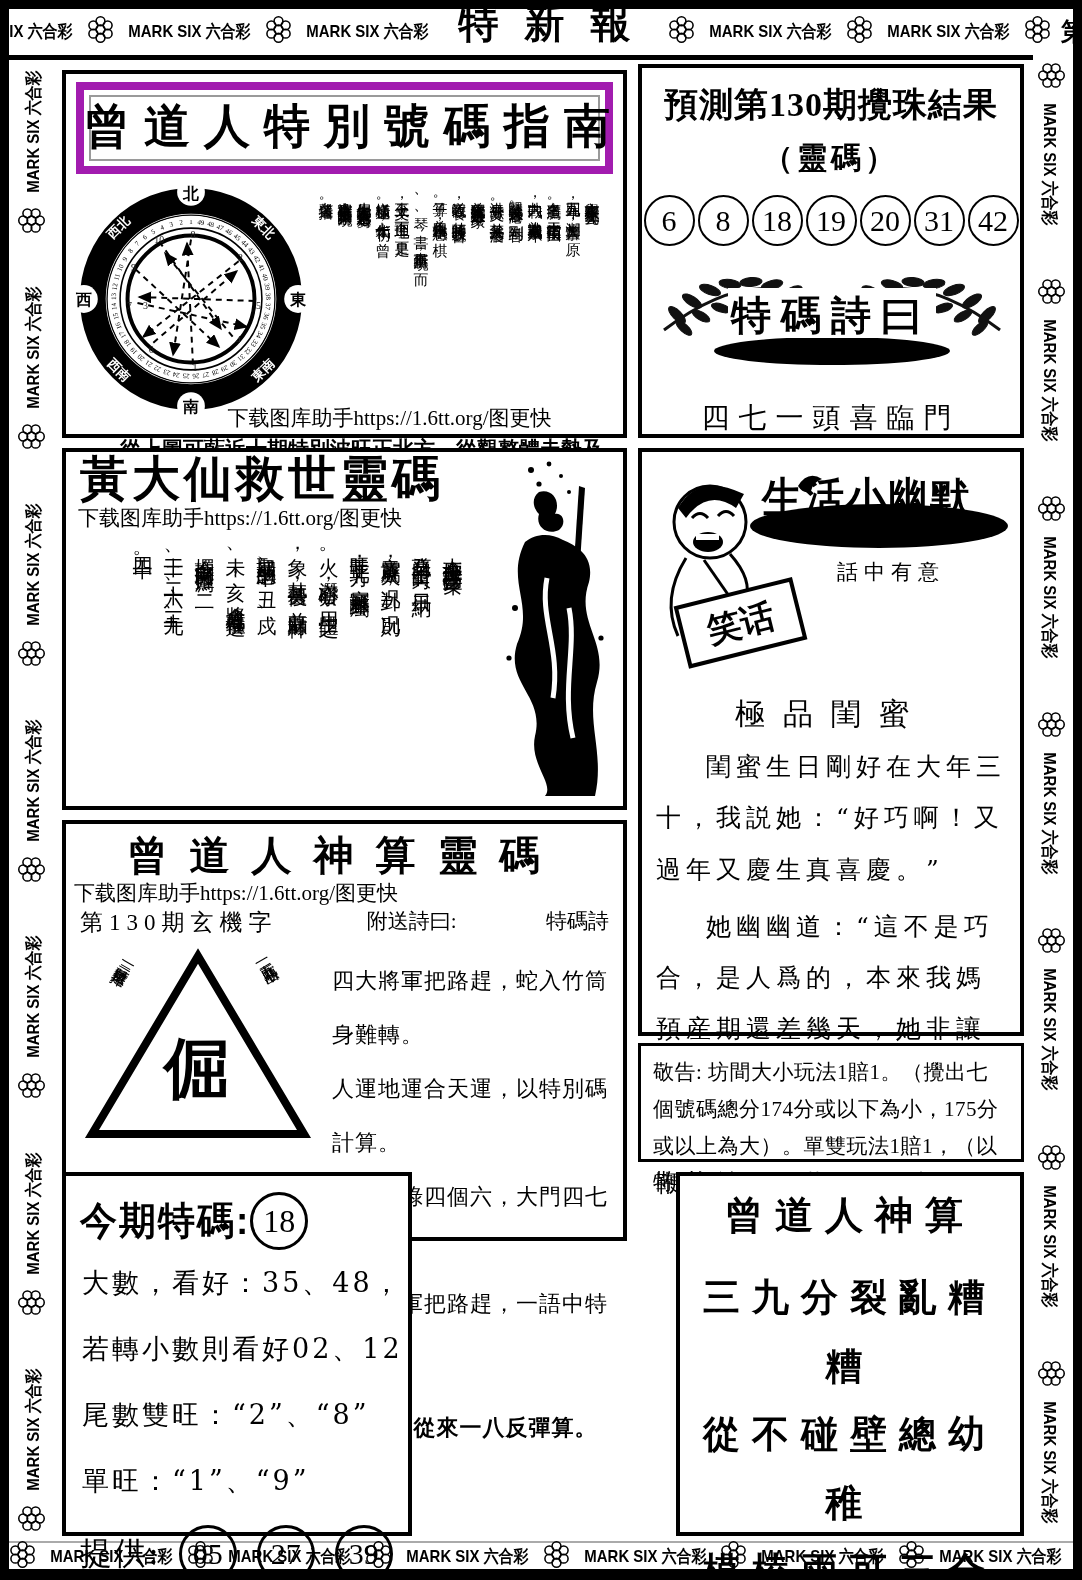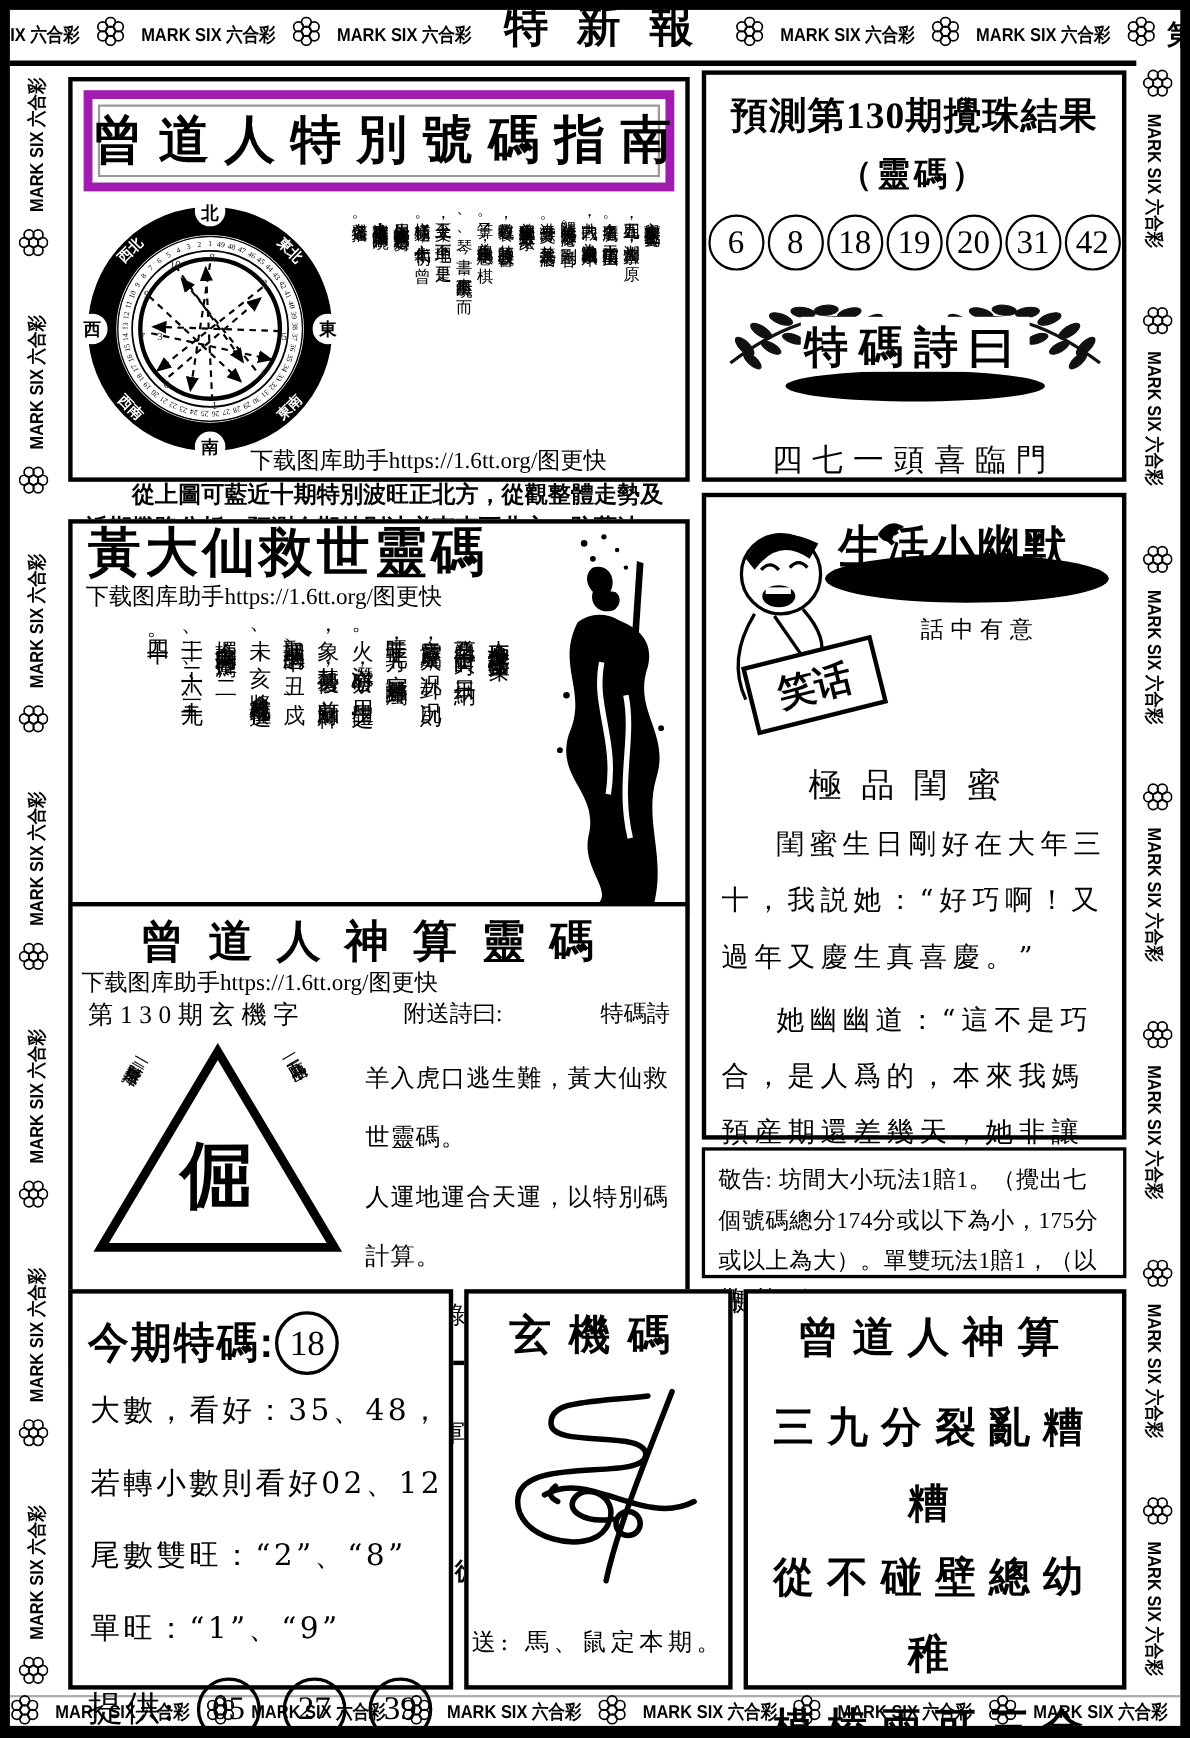--- a/index.html
+++ b/index.html
@@ -751,21 +751,21 @@
       <div style="position:absolute;left:0;top:34px;width:100%;text-align:center;
                   font-family:'Liberation Sans',sans-serif;font-weight:900;font-size:40px;letter-spacing:10px;">特碼詩曰</div>
     </div>
     <div class="pred-poem">
 
     <div>四七一頭喜臨門</div>
         <div>期期二六碰運氣</div>
       </div>
   </div>
 
-  <div class="panel wts" style="left:62px;top:472px;width:565px;height:362px;">
+  <div class="panel wts" style="left:62px;top:448px;width:565px;height:362px;">
     <div class="wts-title">黃大仙救世靈碼</div>
     <div class="wts-download">下载图库助手https://1.6tt.org/图更快</div>
     <div class="vcols" style="margin-right:160px;">
 
     <div class="vcol">本座按卦理專揣己亥年</div>
         <div class="vcol">癸酉月壬子寅时，日干納</div>
         <div class="vcol">音霹靂屬火，况卦，况則</div>
         <div class="vcol">旺于正北方，寅屬離卦屬</div>
         <div class="vcol">火。潛心察研，用生體之</div>
         <div class="vcol">象，其勢甚優，兼顧財神</div>
@@ -840,21 +840,21 @@
       <div class="ssl-triwrap">
         <svg width="252" height="206" viewBox="0 0 252 206">
           <polygon points="126,18 20,196 232,196" fill="none" stroke="#000" stroke-width="8"></polygon>
         </svg>
         <div class="tri-side tri-left">一二三雙數可追捧</div>
         <div class="tri-side tri-right">一九三五順順出</div>
         <div class="tri-char">倔</div>
       </div>
       <div class="ssl-poems">
 
-      <div>羊入虎口逃生難，黃大仙救世靈碼。</div>
+      <div>四大將軍把路趕，蛇入竹筒身難轉。</div>
           <div>人運地運合天運，以特別碼計算。</div>
           <div>旁人説綠四個六，大門四七二十九。</div>
           <div>四大將軍把路趕，一語中特三五組。</div>
         </div>
     </div>
     <div class="ssl-download2">下载图库助手https://1.6tt.org/图更快</div>
     <div class="ssl-footer">配：二進八退不在乎　猜生肖：從來一八反彈算。</div>
   </div>
 
   <div class="panel" style="left:638px;top:1043px;width:386px;height:119px;border-width:3px;">
@@ -877,33 +877,20 @@
       <span class="sp-provide-label">提供:</span>
       <span style="display:inline-flex;gap:20px;">
 
       <span class="num-circle">05</span>
           <span class="num-circle">27</span>
           <span class="num-circle">39</span>
         </span>
     </div>
   </div>
 
-  <div class="panel xj" style="left:422px;top:1172px;width:244px;height:364px;">
-    <div class="xj-title">玄機碼</div>
-    <svg width="210" height="230" viewBox="0 0 210 230">
-      <g fill="none" stroke="#000" stroke-width="5" stroke-linecap="round">
-        <path d="M150,30 C96,36 60,34 62,56 C64,78 150,60 148,84 C146,108 38,84 32,122 C26,160 96,176 112,150 C128,124 96,108 84,122 C74,134 92,146 118,142"></path>
-        <path d="M172,26 C152,78 122,150 112,198"></path>
-        <path d="M56,120 C96,96 146,150 192,126"></path>
-        <circle cx="132" cy="146" r="11"></circle>
-        <path d="M66,112 q-10,8 2,14"></path>
-      </g>
-    </svg>
-    <div class="xj-footer">送: 馬、鼠定本期。</div>
-  </div>
 
   <div class="panel" style="left:676px;top:1172px;width:348px;height:364px;">
     <div class="ss-title">曾道人神算</div>
     <div class="ss-lines">
 
     <div>三九分裂亂糟糟</div>
         <div>從不碰壁總幼稚</div>
         <div>模棱兩可三合四</div>
       </div>
   </div>

